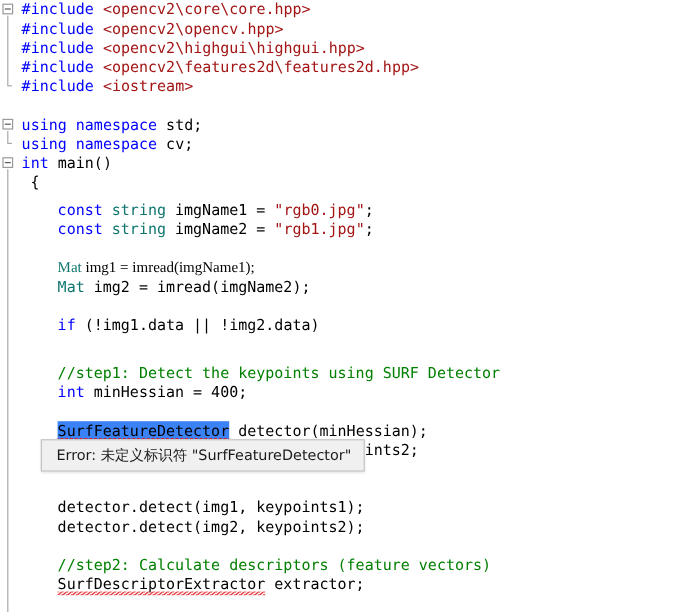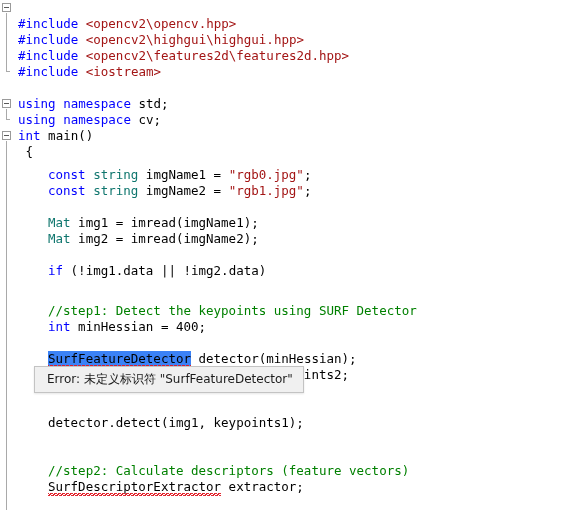--- a/index.html
+++ b/index.html
@@ -144,45 +144,47 @@
 
     <div class="fold-box" style="left:2px; top:99px;"></div>
     <div class="fold-line" style="top:109px; height:10px;"></div>
     <div class="fold-foot" style="left:6px; top:119px;"></div>
 
     <div class="fold-box" style="left:2px; top:131px;"></div>
     <div class="fold-line" style="top:141px; height:369px;"></div>
   </div>
 
   <div class="code" id="code-lines">
+      <div class="line" style="top: 0px; left: 18px;"><span class="kw">#include</span><span class="plain"> </span><span class="str">&lt;opencv2\core\core.hpp&gt;</span></div>
       <div class="line" style="top: 16px; left: 18px;"><span class="kw">#include</span><span class="plain"> </span><span class="str">&lt;opencv2\opencv.hpp&gt;</span></div>
       <div class="line" style="top: 32px; left: 18px;"><span class="kw">#include</span><span class="plain"> </span><span class="str">&lt;opencv2\highgui\highgui.hpp&gt;</span></div>
       <div class="line" style="top: 48px; left: 18px;"><span class="kw">#include</span><span class="plain"> </span><span class="str">&lt;opencv2\features2d\features2d.hpp&gt;</span></div>
       <div class="line" style="top: 64px; left: 18px;"><span class="kw">#include</span><span class="plain"> </span><span class="str">&lt;iostream&gt;</span></div>
       <div class="line" style="top: 80px; left: 18px;"></div>
       <div class="line" style="top: 96px; left: 18px;"><span class="kw">using</span><span class="plain"> </span><span class="kw">namespace</span><span class="plain"> std;</span></div>
       <div class="line" style="top: 112px; left: 18px;"><span class="kw">using</span><span class="plain"> </span><span class="kw">namespace</span><span class="plain"> cv;</span></div>
       <div class="line" style="top: 128px; left: 18px;"><span class="kw">int</span><span class="plain"> main()</span></div>
       <div class="line" style="top: 144px; left: 25.5px;"><span class="plain">{</span></div>
       <div class="line" style="top: 160px; left: 18px;"></div>
       <div class="line" style="top: 167px; left: 48px;"><span class="kw">const</span><span class="plain"> </span><span class="type">string</span><span class="plain"> imgName1 = </span><span class="str">"rgb0.jpg"</span><span class="plain">;</span></div>
       <div class="line" style="top: 183px; left: 48px;"><span class="kw">const</span><span class="plain"> </span><span class="type">string</span><span class="plain"> imgName2 = </span><span class="str">"rgb1.jpg"</span><span class="plain">;</span></div>
       <div class="line" style="top: 199px; left: 18px;"></div>
-      <div class="line" style="top: 215px; left: 48px;"><span class="type">Mat</span><span class="plain"> img1 = imread(imgName1);</span></div>
+      <div class="line" style="top: 215px; left: 48px; font-family: Liberation Serif, serif;"><span class="type">Mat</span><span class="plain"> img1 = imread(imgName1);</span></div>
       <div class="line" style="top: 231px; left: 48px;"><span class="type">Mat</span><span class="plain"> img2 = imread(imgName2);</span></div>
       <div class="line" style="top: 247px; left: 18px;"></div>
       <div class="line" style="top: 263px; left: 48px;"><span class="kw">if</span><span class="plain"> (!img1.data || !img2.data)</span></div>
       <div class="line" style="top: 295px; left: 18px;"></div>
       <div class="line" style="top: 303px; left: 48px;"><span class="cmt">//step1: Detect the keypoints using SURF Detector</span></div>
       <div class="line" style="top: 319px; left: 48px;"><span class="kw">int</span><span class="plain"> minHessian = 400;</span></div>
       <div class="line" style="top: 335px; left: 18px;"></div>
       <div class="line" style="top: 351px; left: 48px;"><span class="plain sel squiggle">SurfFeatureDetector</span><span class="plain"> detector(minHessian);</span></div>
       <div class="line" style="top: 367px; left: 48px;"><span class="plain">vector&lt;KeyPoint&gt; keypoints1, keypoints2;</span></div>
       <div class="line" style="top: 383px; left: 18px;"></div>
       <div class="line" style="top: 415px; left: 48px;"><span class="plain">detector.detect(img1, keypoints1);</span></div>
+      <div class="line" style="top: 431px; left: 48px;"><span class="plain">detector.detect(img2, keypoints2);</span></div>
       <div class="line" style="top: 447px; left: 18px;"></div>
       <div class="line" style="top: 463px; left: 48px;"><span class="cmt">//step2: Calculate descriptors (feature vectors)</span></div>
       <div class="line" style="top: 479px; left: 48px;"><span class="plain squiggle">SurfDescriptorExtractor</span><span class="plain"> extractor;</span></div>
     </div>
 
   <div class="tooltip">
     <span>Error: 未定义标识符 "SurfFeatureDetector"</span>
   </div>
 
 </div>

